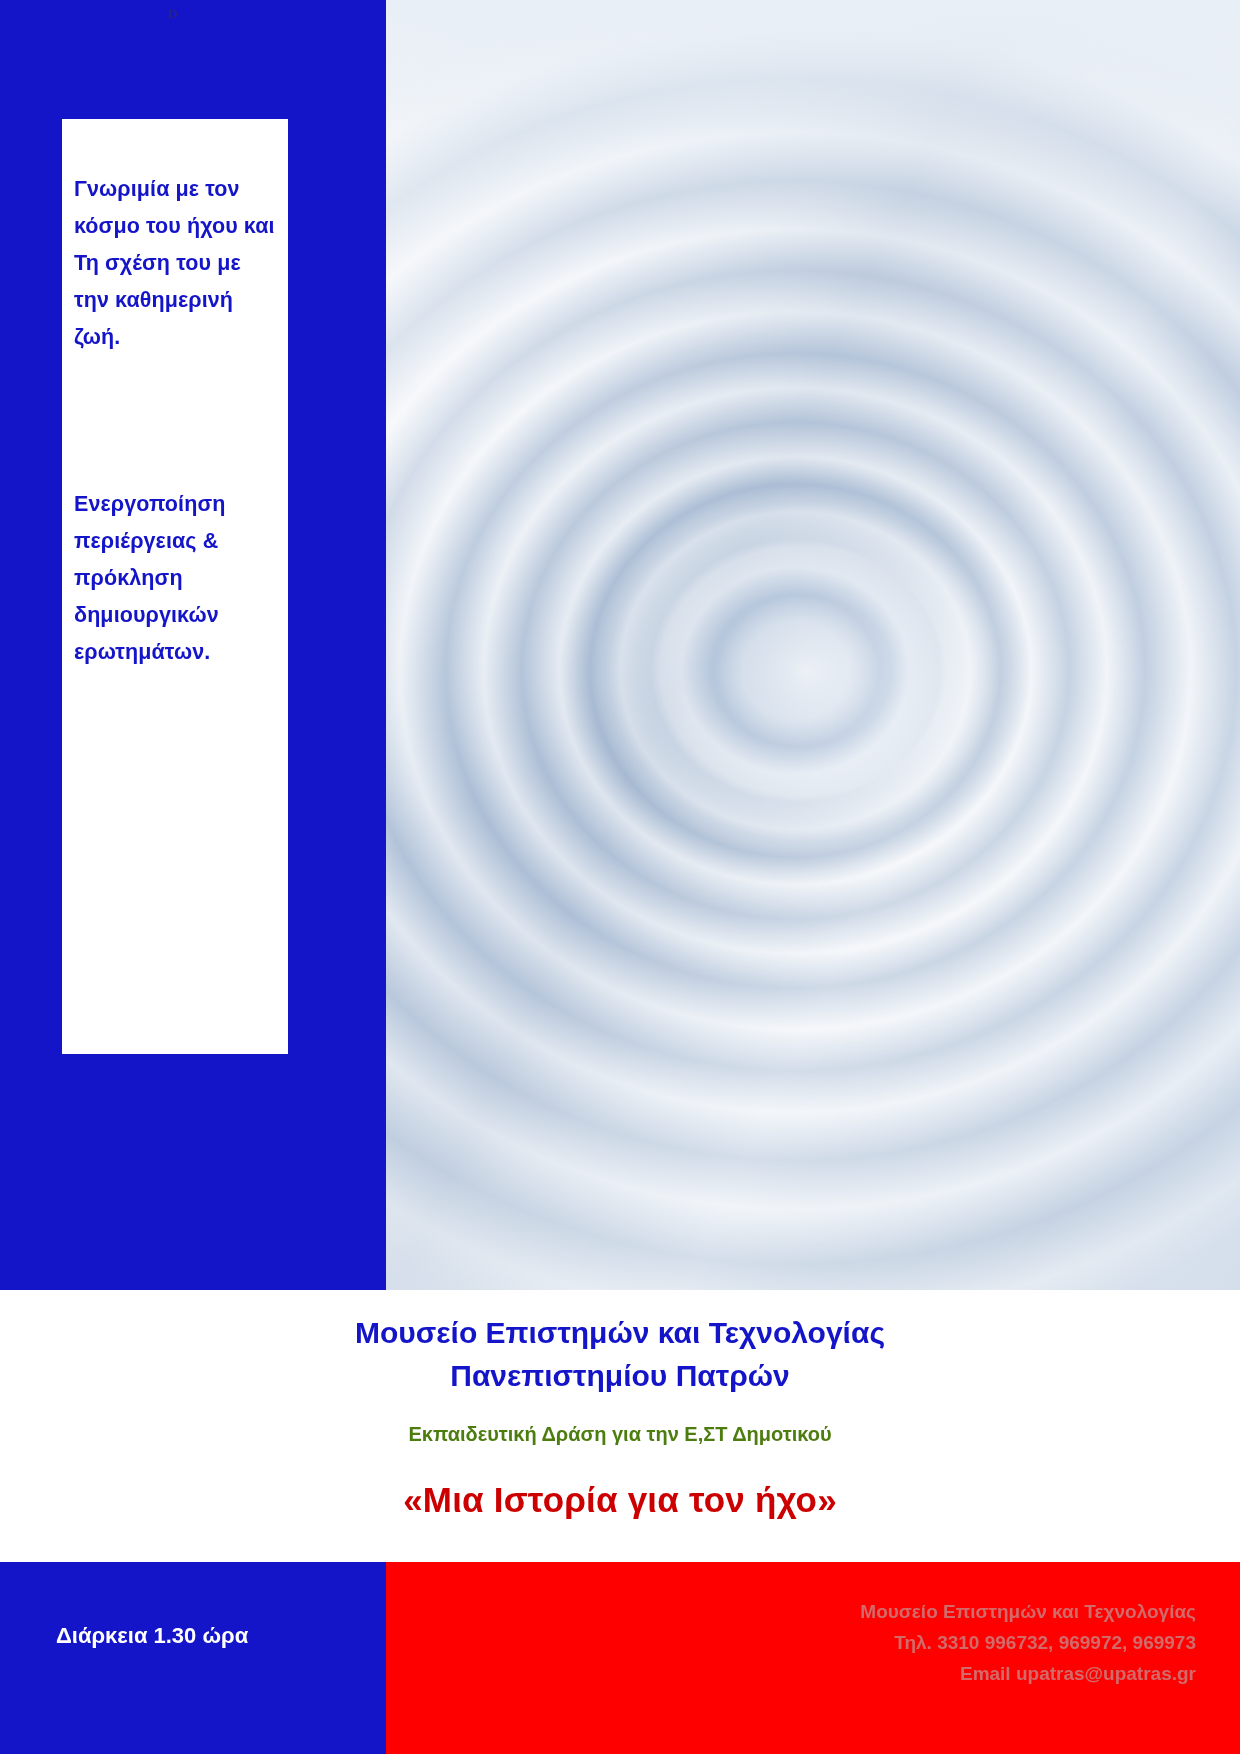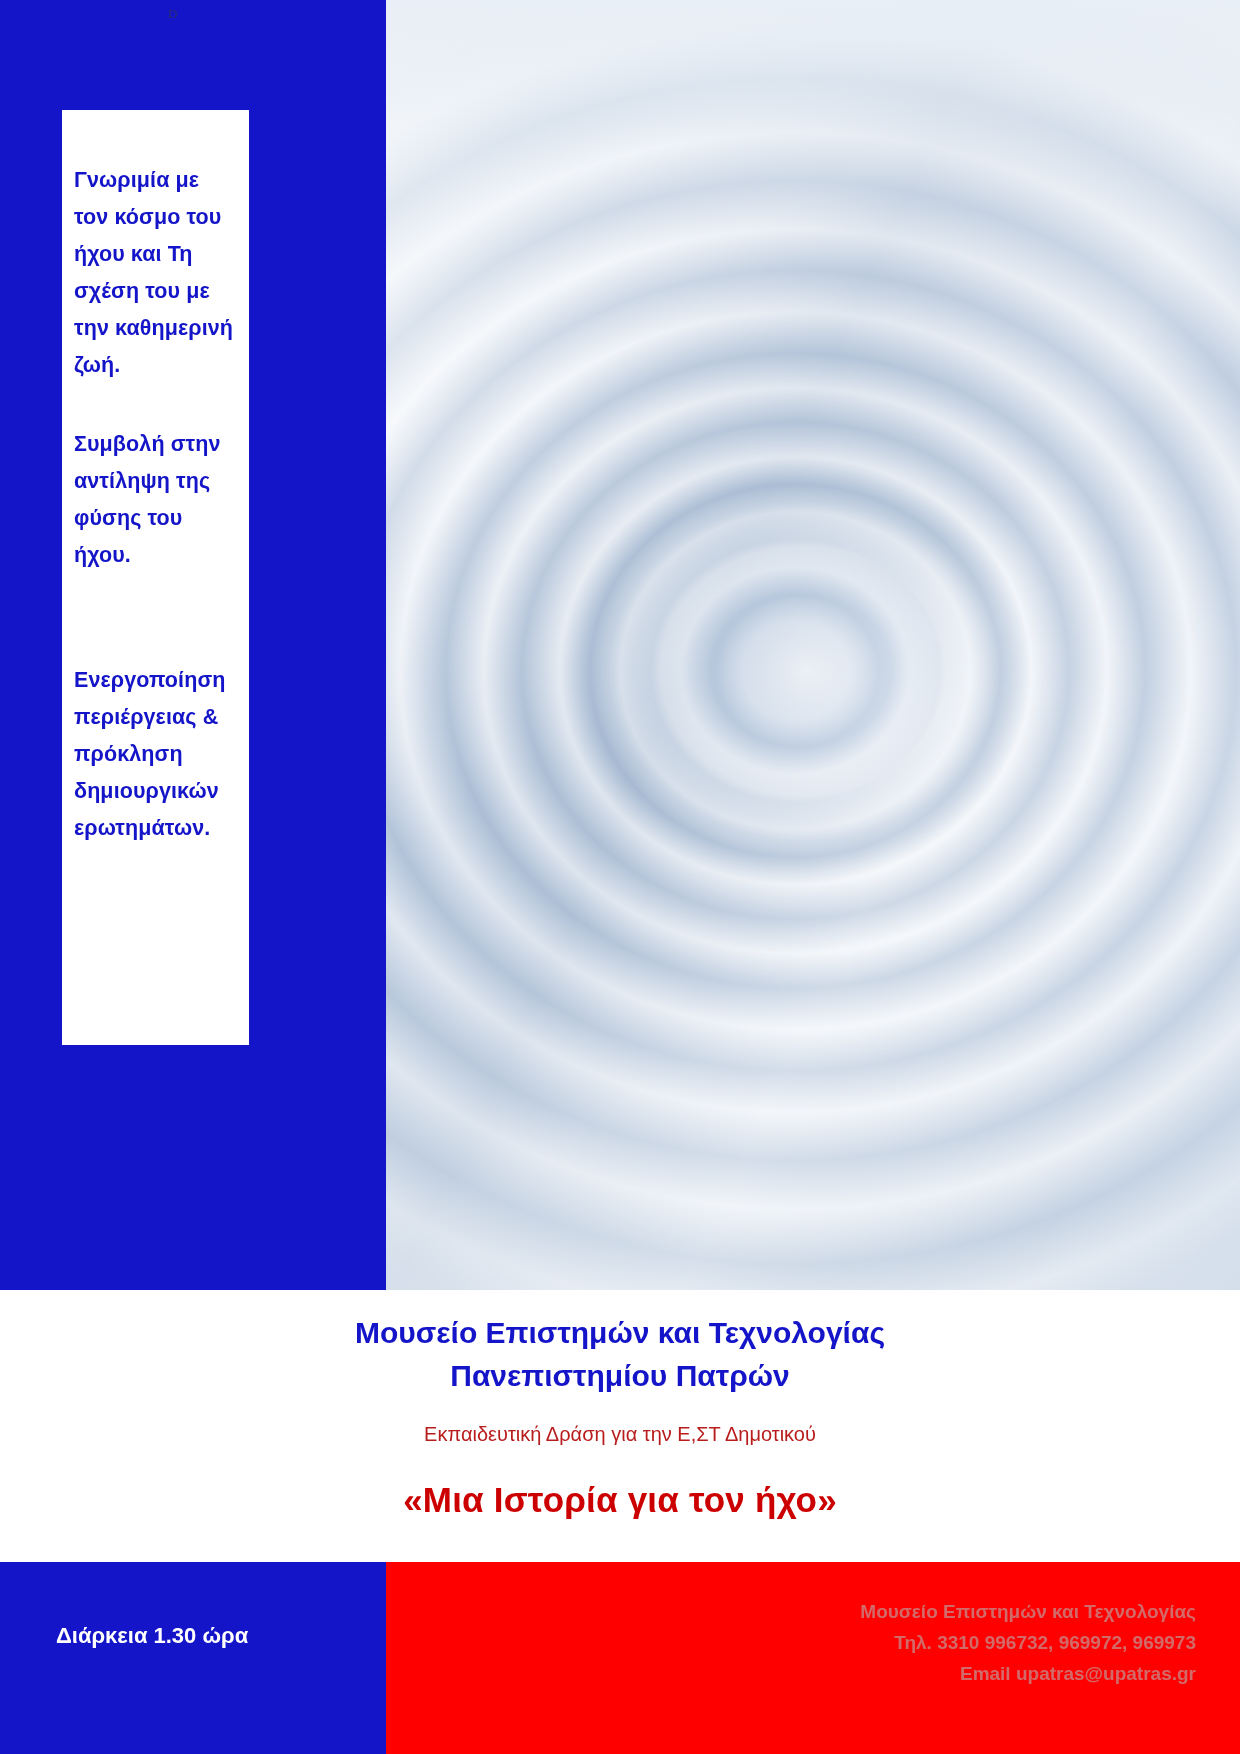--- a/index.html
+++ b/index.html
@@ -115,22 +115,22 @@
     top: 6px;
     font-size: 13px;
     color: #2b2b6e;
     font-family: "Liberation Serif", serif;
   }
 
   
   .text-card {
     position: absolute;
     left: 62px;
-    top: 110px;
-    width: 187px;
+    top: 119px;
+    width: 226px;
     height: 935px;
     background: #ffffff;
     box-sizing: border-box;
     padding: 52px 10px 0 12px;
   }
   .card-para {
     color: #1414c8;
     font-weight: bold;
     font-size: 21.5px;
     line-height: 1.72;
@@ -152,24 +152,24 @@
   }
   .museum-line1, .museum-line2 {
     color: #1414c8;
     font-weight: bold;
     font-size: 30px;
     line-height: 1.42;
     margin: 0;
   }
   .museum-line1 { padding-top: 22px; }
   .subtitle {
-    color: #b91c1c;
+    color: #4d7c0f;
     font-size: 20px;
     margin: 26px 0 0 0;
-    font-weight: normal;
+    font-weight: bold;
   }
   .maintitle {
     color: #cc0000;
     font-weight: bold;
     font-size: 35px;
     margin: 34px 0 0 0;
     letter-spacing: 0.2px;
   }
 
   
@@ -226,21 +226,20 @@
     <div class="ripple-sheen"></div>
     <div class="hero-top-fade"></div>
 
     <div class="blue-band"></div>
 
     <div class="stray-glyph">D</div>
 
     <div class="text-card">
       <p class="card-para">Γνωριμία με τον κόσμο του ήχου και Τη σχέση του με την καθημερινή ζωή.</p>
       <div class="card-gap-1"></div>
-      <p class="card-para">Συμβολή στην αντίληψη  της φύσης του ήχου.</p>
       <div class="card-gap-2"></div>
       <p class="card-para">Ενεργοποίηση περιέργειας &amp; πρόκληση δημιουργικών ερωτημάτων.</p>
     </div>
   </div>
 
   <div class="mid">
     <div class="museum-line1">Μουσείο Επιστημών και Τεχνολογίας</div>
     <div class="museum-line2">Πανεπιστημίου Πατρών</div>
     <div class="subtitle">Εκπαιδευτική Δράση για την Ε,ΣΤ Δημοτικού</div>
     <div class="maintitle">«Μια Ιστορία για τον ήχο»</div>

